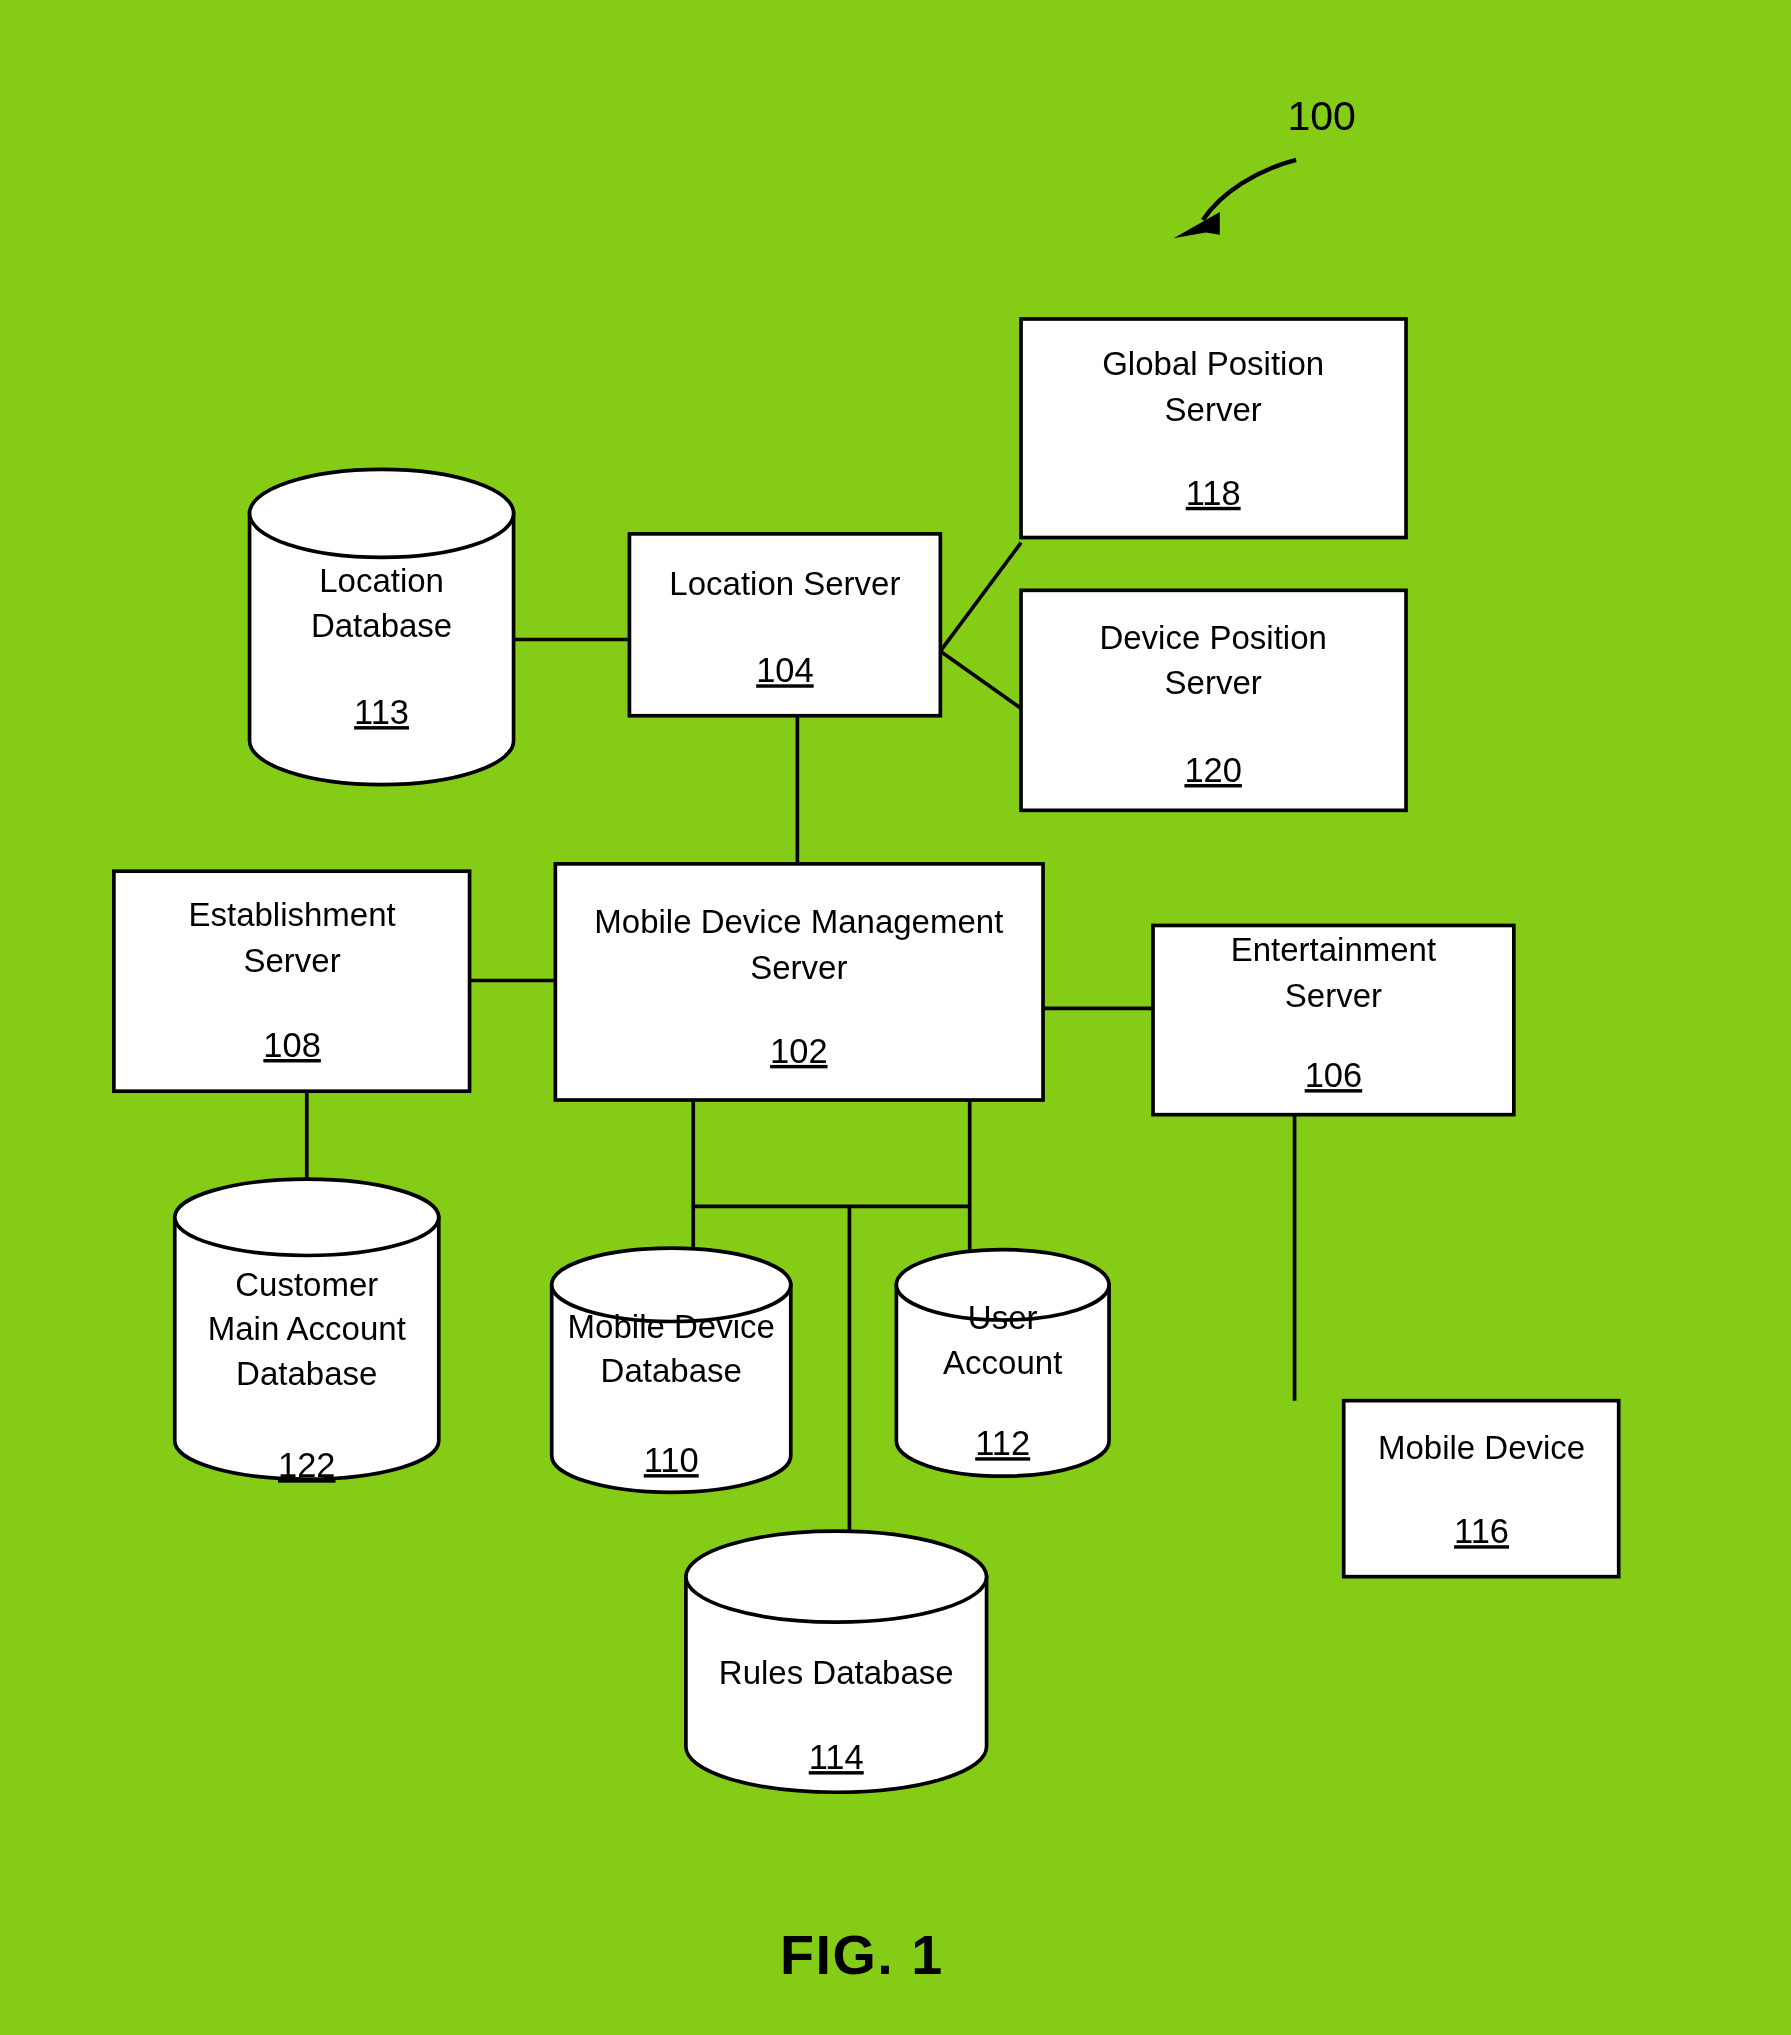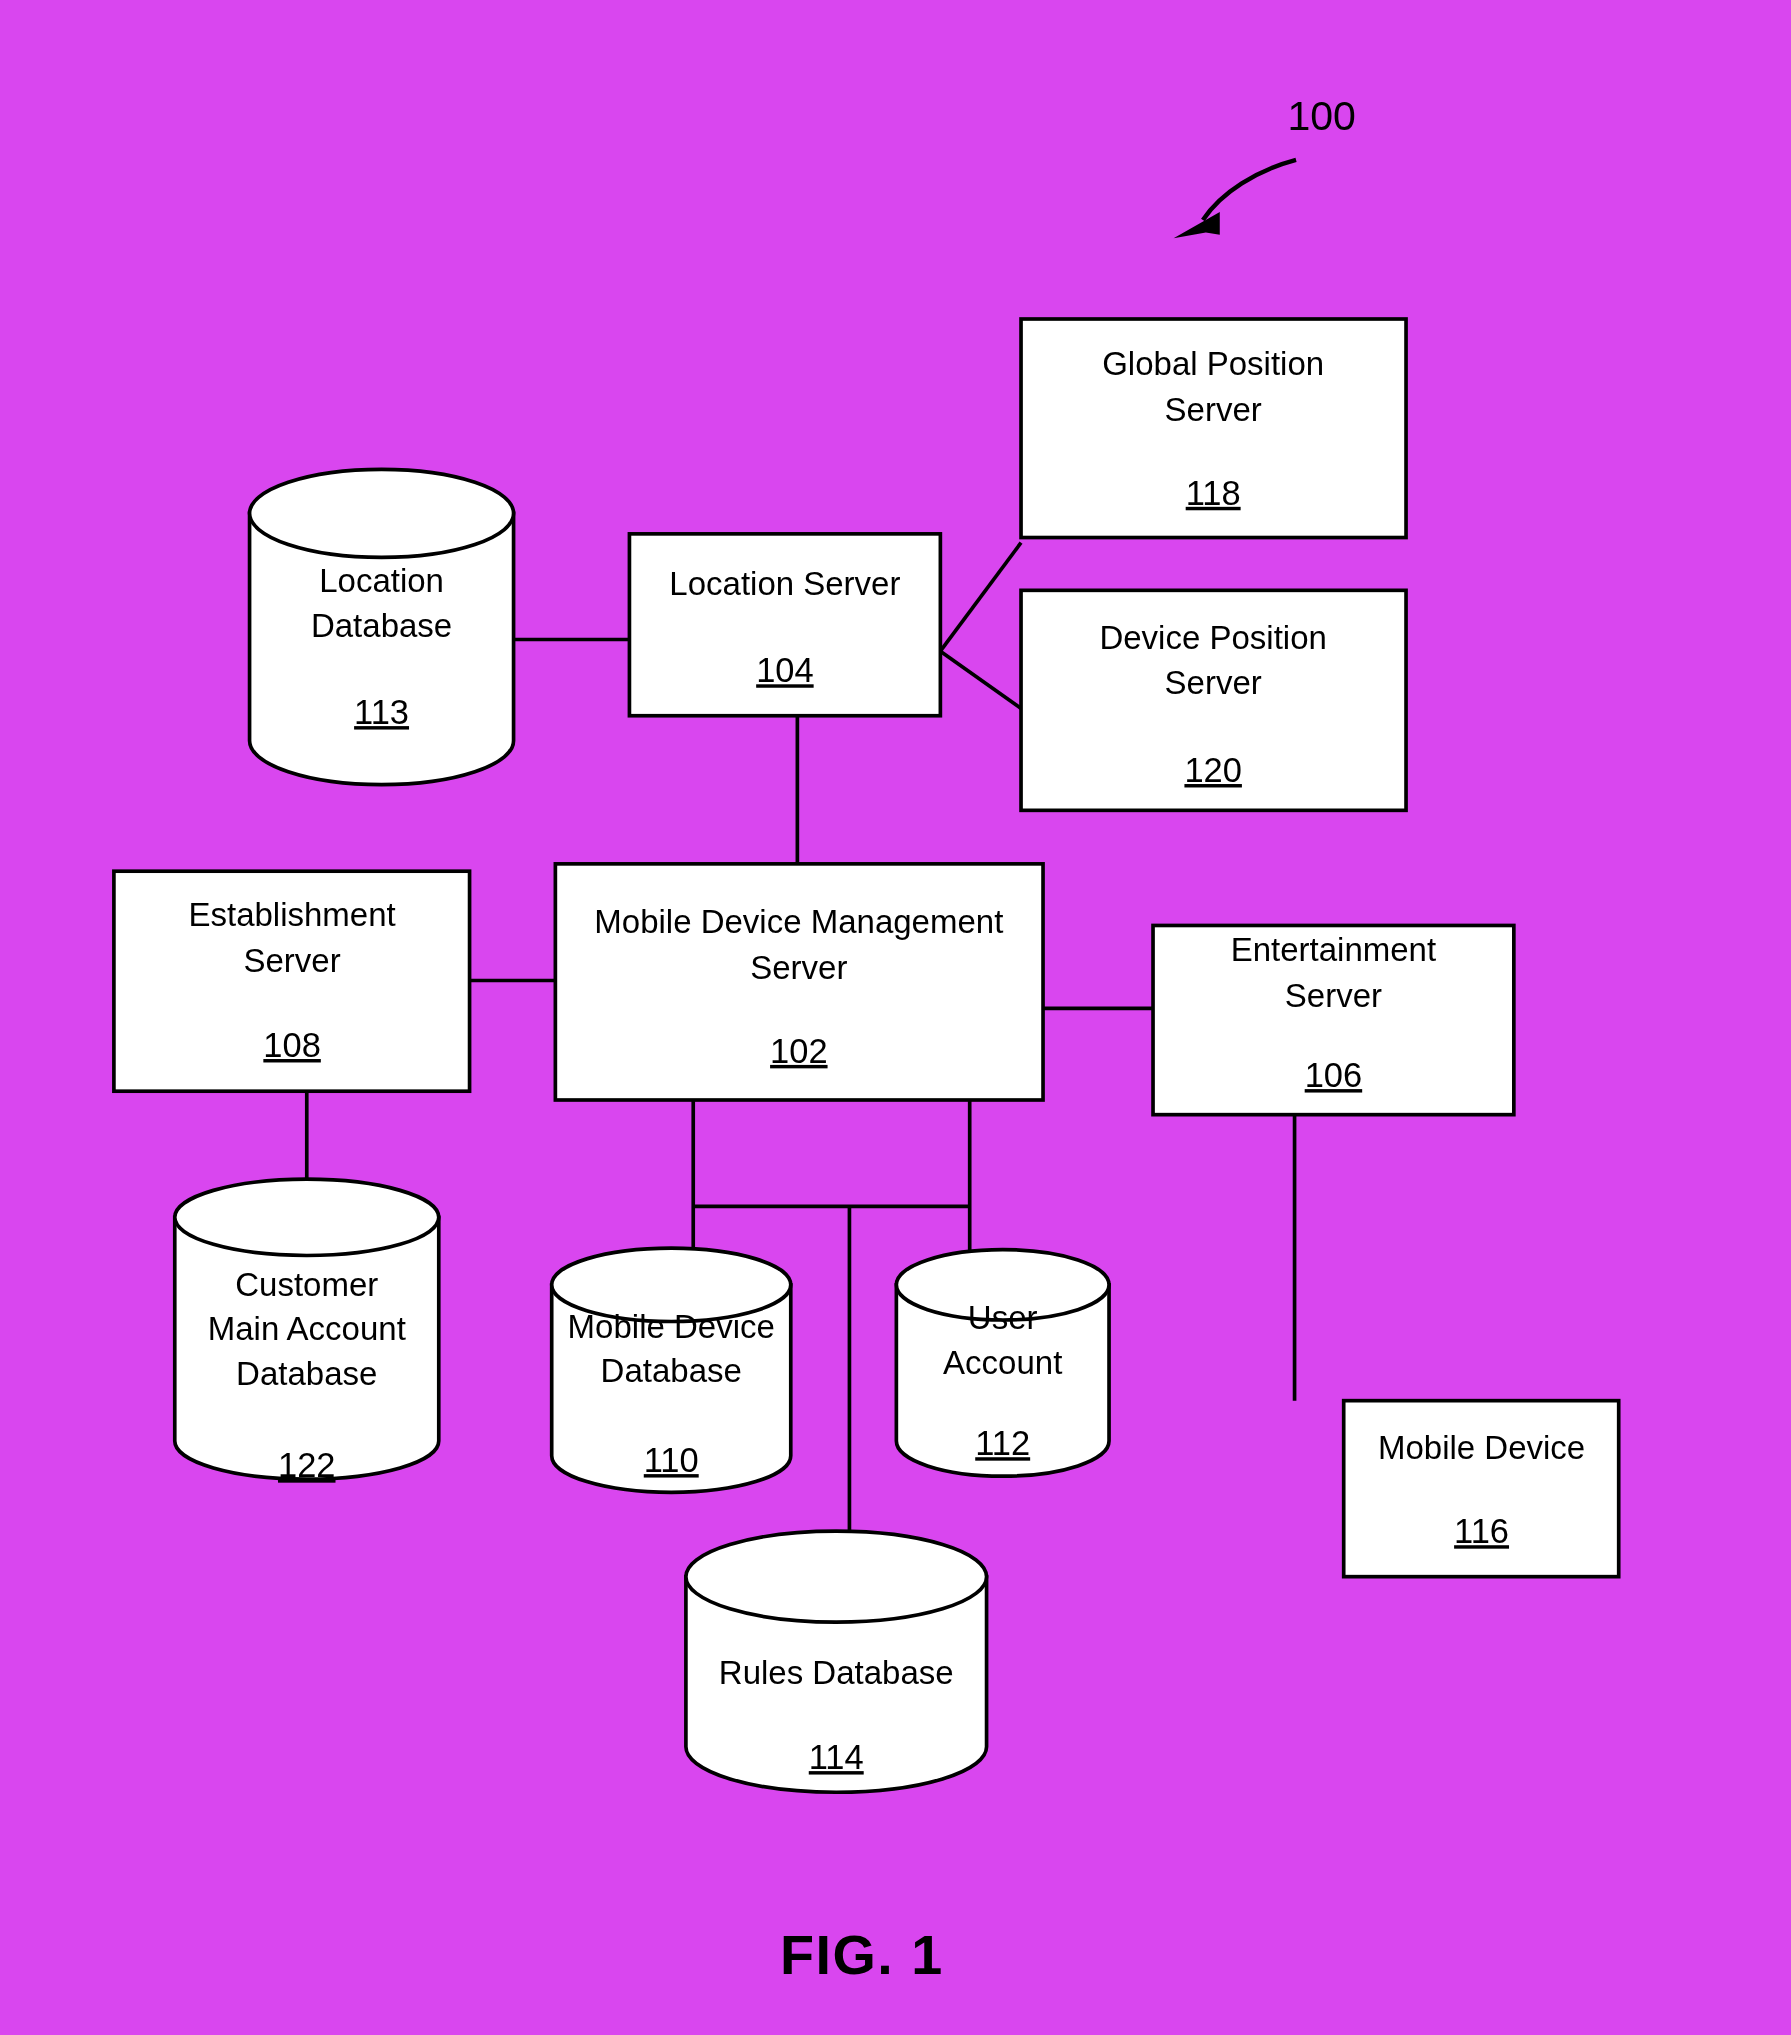--- a/index.html
+++ b/index.html
@@ -9,21 +9,21 @@
     background: #ffffff;
   }
   body {
     font-family: "Liberation Sans", sans-serif;
     color: #000000;
   }
   #figure-root {
     position: relative;
     width: 1792px;
     height: 2035px;
-    background: #d946ef;
+    background: #84cc16;
     overflow: hidden;
   }
   svg#diagram {
     position: absolute;
     inset: 0;
     width: 1792px;
     height: 2035px;
     display: block;
   }
   .node-stroke {

